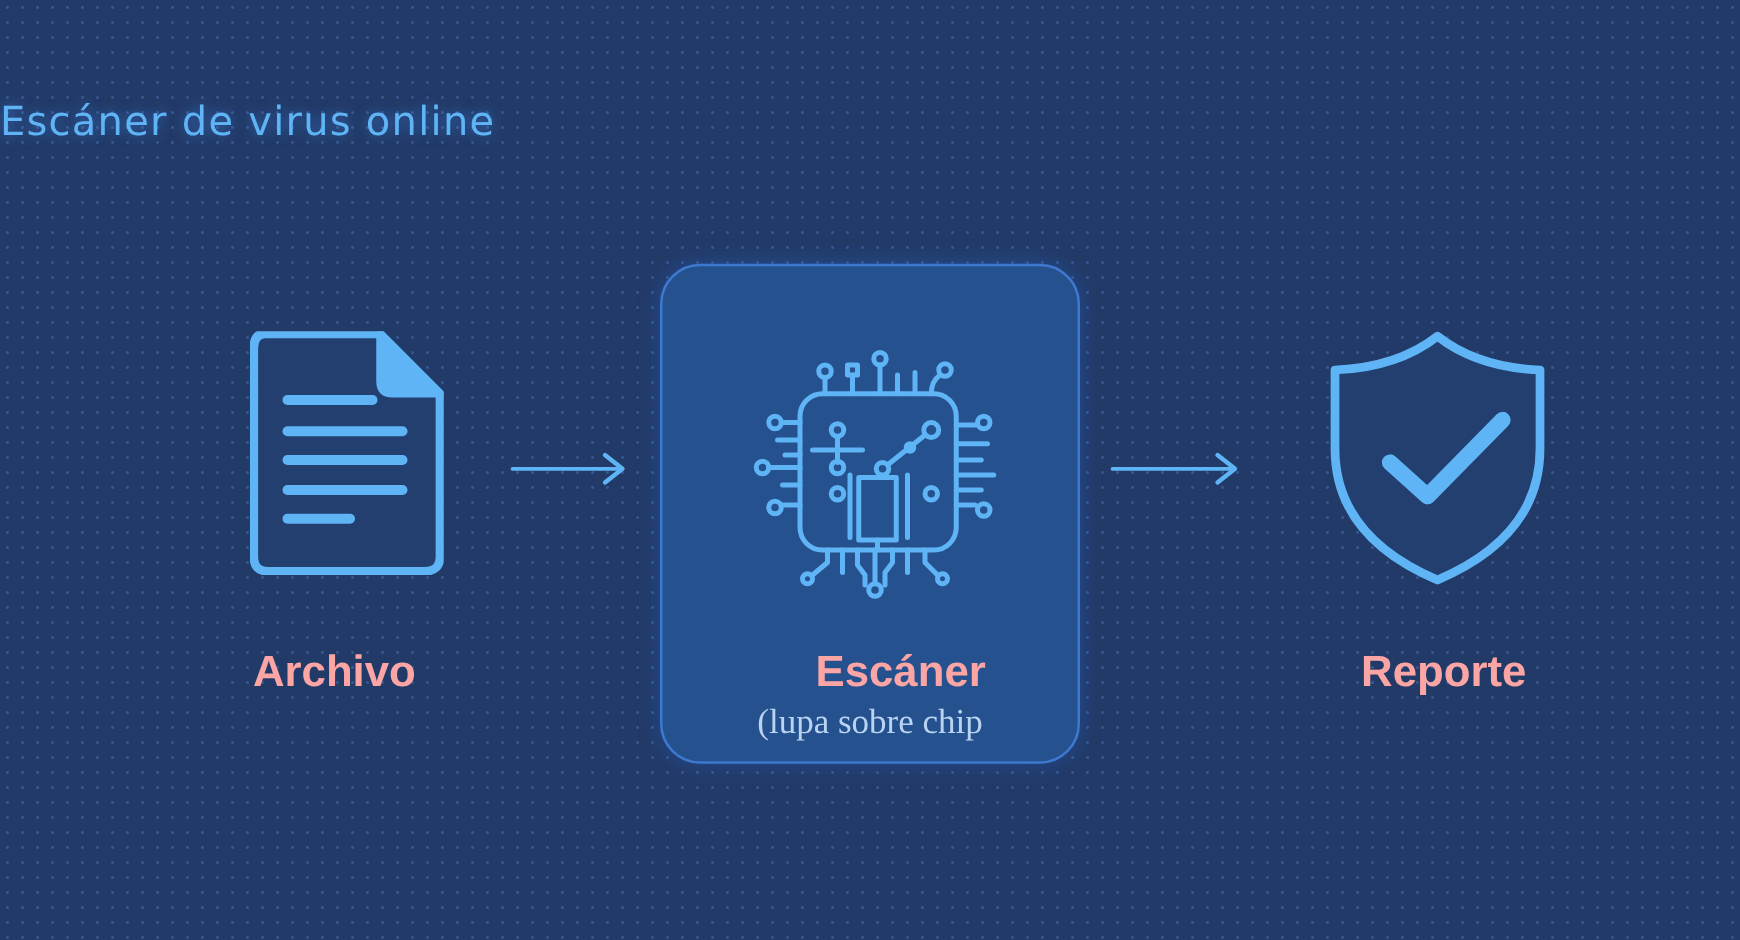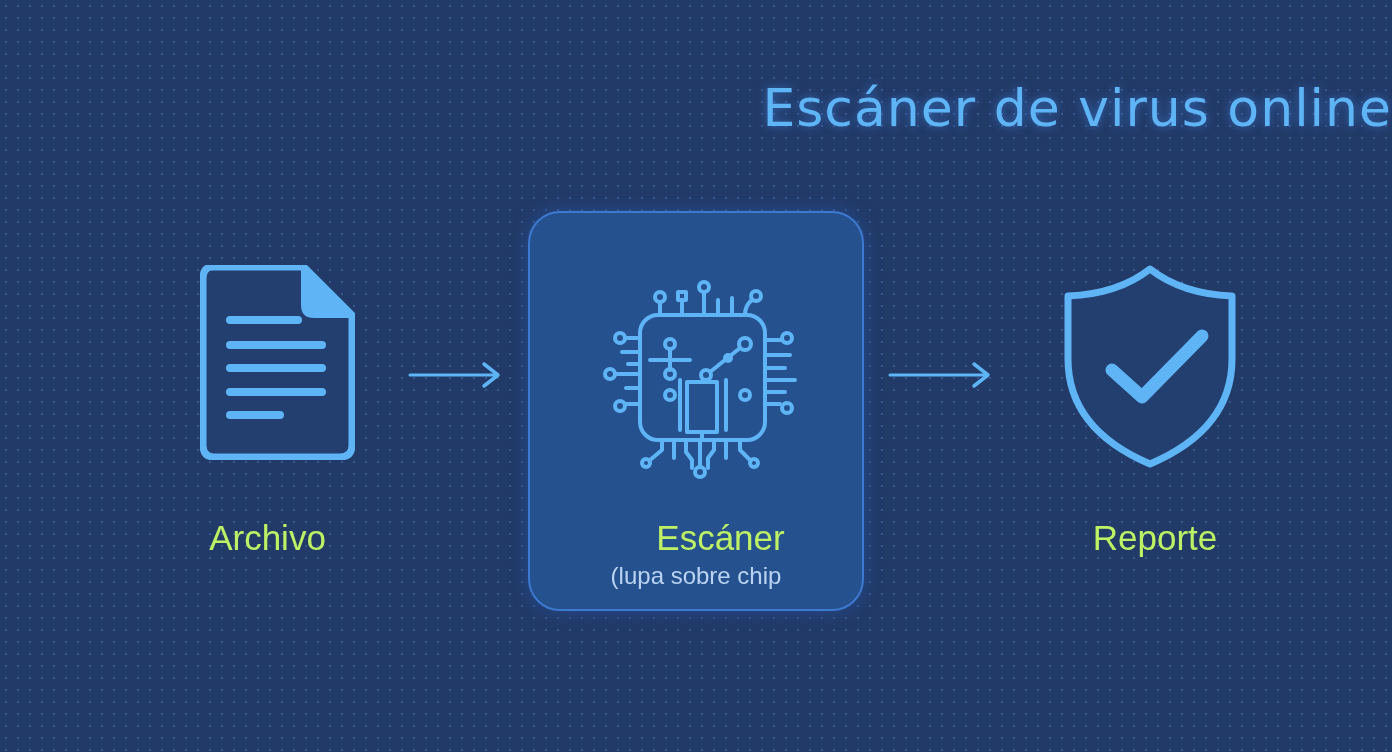--- a/index.html
+++ b/index.html
@@ -5,39 +5,39 @@
   html, body { margin:0; padding:0; }
   body {
     width:1392px; height:752px; overflow:hidden;
     background-color:#223a67;
     background-image: radial-gradient(circle, rgba(90,140,220,0.35) 1px, transparent 1.3px);
     background-size:12px 12px;
     font-family:"DejaVu Sans", sans-serif;
     position:relative;
   }
   .title {
-    position:absolute; left:0; top:78px; width:1392px; text-align:right;
-    font-size:52px; color:#5fb4f5; letter-spacing:1px;
+    position:absolute; left:0; top:78px; width:1392px; text-align:left;
+    font-size:32px; color:#5fb4f5; letter-spacing:1px;
     text-shadow:0 0 10px rgba(70,150,255,0.55);
   }
   .icon { position:absolute; }
   .label {
-    position:absolute; text-align:center; color:#bef264;
-    font-family:"Liberation Sans", sans-serif; font-weight:normal; font-size:35px;
+    position:absolute; text-align:center; color:#fca5a5;
+    font-family:"Liberation Sans", sans-serif; font-weight:bold; font-size:35px;
   }
   .card {
     position:absolute; left:528px; top:211px; width:336px; height:400px;
     border-radius:32px; border:2px solid #3d79cf;
     background:#26518f;
     box-shadow:0 0 18px rgba(40,110,220,0.35);
     box-sizing:border-box;
   }
   .sub {
     position:absolute; left:528px; top:562px; width:336px; text-align:center;
-    font-family:Liberation Sans, sans-serif; font-size:24px; color:#b9d4f2;
+    font-family:Liberation Serif, serif; font-size:28px; color:#b9d4f2;
   }
   .arrow { position:absolute; }
 </style>
 </head>
 <body>
 
 <div class="title">Escáner de virus online</div>
 
 <svg class="icon" style="left:200px;top:265px" width="155" height="195" viewBox="0 0 155 195">
   <path d="M12 2 H104 L152 50 V180 Q152 192 140 192 H14 Q3 192 3 180 V14 Q3 2 12 2 Z" fill="#223f70" stroke="#5fb4f5" stroke-width="7" stroke-linejoin="round"></path>

